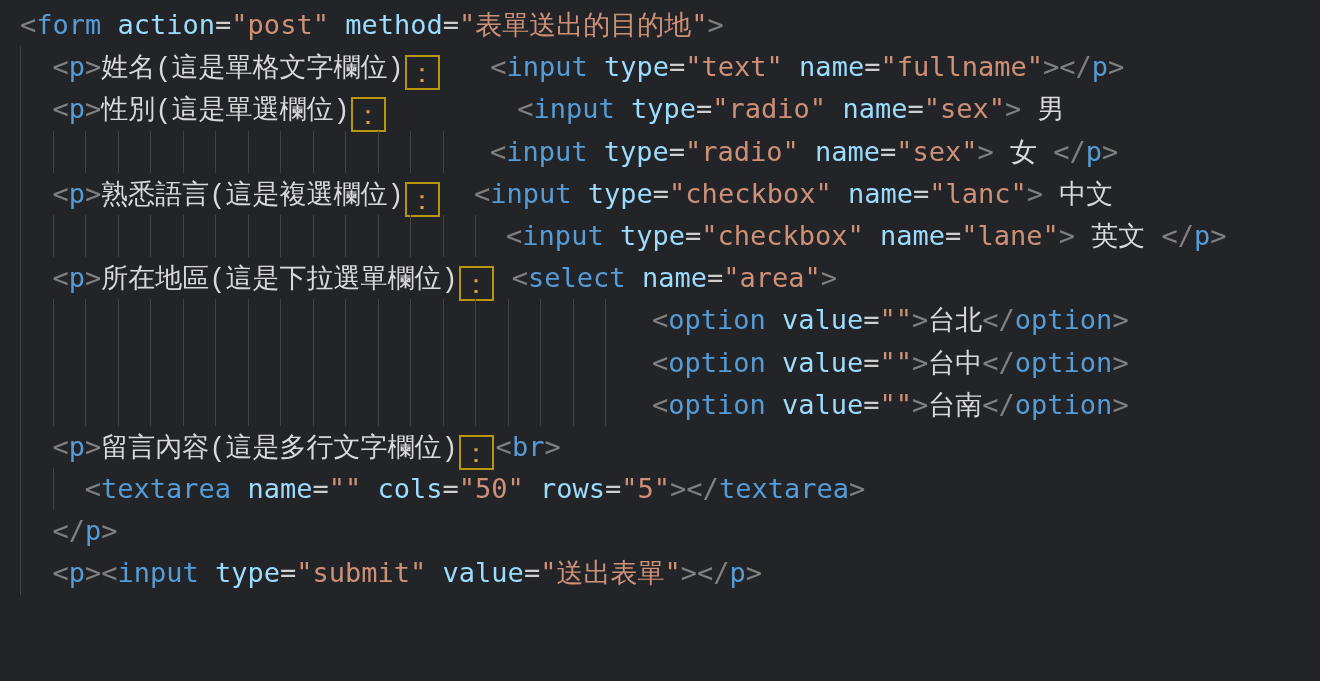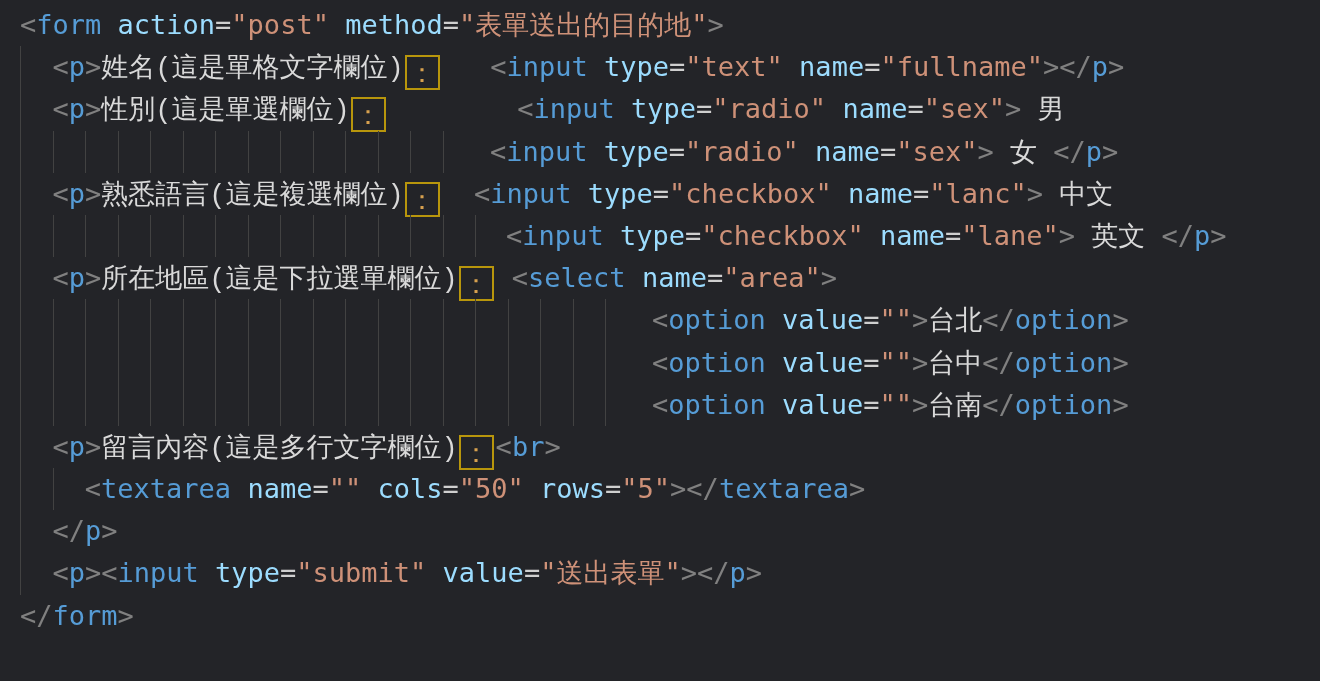--- a/index.html
+++ b/index.html
@@ -69,15 +69,14 @@
       <div class="line"><span class="guides" style="width: calc(1ch);"></span><span class="code"><span class="tk-plain">  </span><span class="tk-punc">&lt;</span><span class="tk-tag">p</span><span class="tk-punc">&gt;</span><span class="tk-plain">熟悉語言(這是複選欄位)</span><span class="tk-hl">：</span><span class="tk-plain">  </span><span class="tk-punc">&lt;</span><span class="tk-tag">input</span><span class="tk-attr"> type</span><span class="tk-eq">=</span><span class="tk-str">"checkbox"</span><span class="tk-attr"> name</span><span class="tk-eq">=</span><span class="tk-str">"lanc"</span><span class="tk-punc">&gt;</span><span class="tk-plain"> 中文</span></span></div>
       <div class="line"><span class="guides" style="width: calc(29ch);"></span><span class="code"><span class="tk-plain">                              </span><span class="tk-punc">&lt;</span><span class="tk-tag">input</span><span class="tk-attr"> type</span><span class="tk-eq">=</span><span class="tk-str">"checkbox"</span><span class="tk-attr"> name</span><span class="tk-eq">=</span><span class="tk-str">"lane"</span><span class="tk-punc">&gt;</span><span class="tk-plain"> 英文 </span><span class="tk-punc">&lt;/</span><span class="tk-tag">p</span><span class="tk-punc">&gt;</span></span></div>
       <div class="line"><span class="guides" style="width: calc(1ch);"></span><span class="code"><span class="tk-plain">  </span><span class="tk-punc">&lt;</span><span class="tk-tag">p</span><span class="tk-punc">&gt;</span><span class="tk-plain">所在地區(這是下拉選單欄位)</span><span class="tk-hl">：</span><span class="tk-plain"> </span><span class="tk-punc">&lt;</span><span class="tk-tag">select</span><span class="tk-attr"> name</span><span class="tk-eq">=</span><span class="tk-str">"area"</span><span class="tk-punc">&gt;</span></span></div>
       <div class="line"><span class="guides" style="width: calc(38ch);"></span><span class="code"><span class="tk-plain">                                       </span><span class="tk-punc">&lt;</span><span class="tk-tag">option</span><span class="tk-attr"> value</span><span class="tk-eq">=</span><span class="tk-str">""</span><span class="tk-punc">&gt;</span><span class="tk-plain">台北</span><span class="tk-punc">&lt;/</span><span class="tk-tag">option</span><span class="tk-punc">&gt;</span></span></div>
       <div class="line"><span class="guides" style="width: calc(38ch);"></span><span class="code"><span class="tk-plain">                                       </span><span class="tk-punc">&lt;</span><span class="tk-tag">option</span><span class="tk-attr"> value</span><span class="tk-eq">=</span><span class="tk-str">""</span><span class="tk-punc">&gt;</span><span class="tk-plain">台中</span><span class="tk-punc">&lt;/</span><span class="tk-tag">option</span><span class="tk-punc">&gt;</span></span></div>
       <div class="line"><span class="guides" style="width: calc(38ch);"></span><span class="code"><span class="tk-plain">                                       </span><span class="tk-punc">&lt;</span><span class="tk-tag">option</span><span class="tk-attr"> value</span><span class="tk-eq">=</span><span class="tk-str">""</span><span class="tk-punc">&gt;</span><span class="tk-plain">台南</span><span class="tk-punc">&lt;/</span><span class="tk-tag">option</span><span class="tk-punc">&gt;</span></span></div>
       <div class="line"><span class="guides" style="width: calc(1ch);"></span><span class="code"><span class="tk-plain">  </span><span class="tk-punc">&lt;</span><span class="tk-tag">p</span><span class="tk-punc">&gt;</span><span class="tk-plain">留言內容(這是多行文字欄位)</span><span class="tk-hl">：</span><span class="tk-punc">&lt;</span><span class="tk-tag">br</span><span class="tk-punc">&gt;</span></span></div>
       <div class="line"><span class="guides" style="width: calc(3ch);"></span><span class="code"><span class="tk-plain">    </span><span class="tk-punc">&lt;</span><span class="tk-tag">textarea</span><span class="tk-attr"> name</span><span class="tk-eq">=</span><span class="tk-str">""</span><span class="tk-attr"> cols</span><span class="tk-eq">=</span><span class="tk-str">"50"</span><span class="tk-attr"> rows</span><span class="tk-eq">=</span><span class="tk-str">"5"</span><span class="tk-punc">&gt;&lt;/</span><span class="tk-tag">textarea</span><span class="tk-punc">&gt;</span></span></div>
       <div class="line"><span class="guides" style="width: calc(1ch);"></span><span class="code"><span class="tk-plain">  </span><span class="tk-punc">&lt;/</span><span class="tk-tag">p</span><span class="tk-punc">&gt;</span></span></div>
       <div class="line"><span class="guides" style="width: calc(1ch);"></span><span class="code"><span class="tk-plain">  </span><span class="tk-punc">&lt;</span><span class="tk-tag">p</span><span class="tk-punc">&gt;&lt;</span><span class="tk-tag">input</span><span class="tk-attr"> type</span><span class="tk-eq">=</span><span class="tk-str">"submit"</span><span class="tk-attr"> value</span><span class="tk-eq">=</span><span class="tk-str">"送出表單"</span><span class="tk-punc">&gt;&lt;/</span><span class="tk-tag">p</span><span class="tk-punc">&gt;</span></span></div>
-      <div class="line"><span class="code"><span class="tk-punc">&lt;/</span><span class="tk-tag">form</span><span class="tk-punc">&gt;</span></span></div>
     </div>
 </div>
 
 </body></html>

